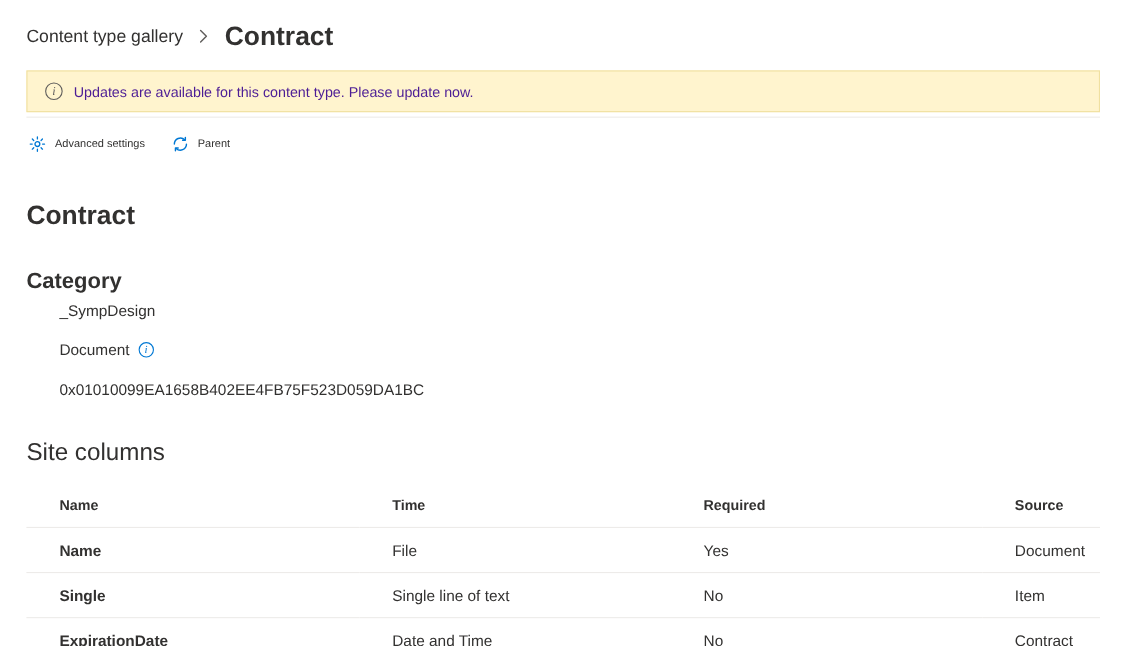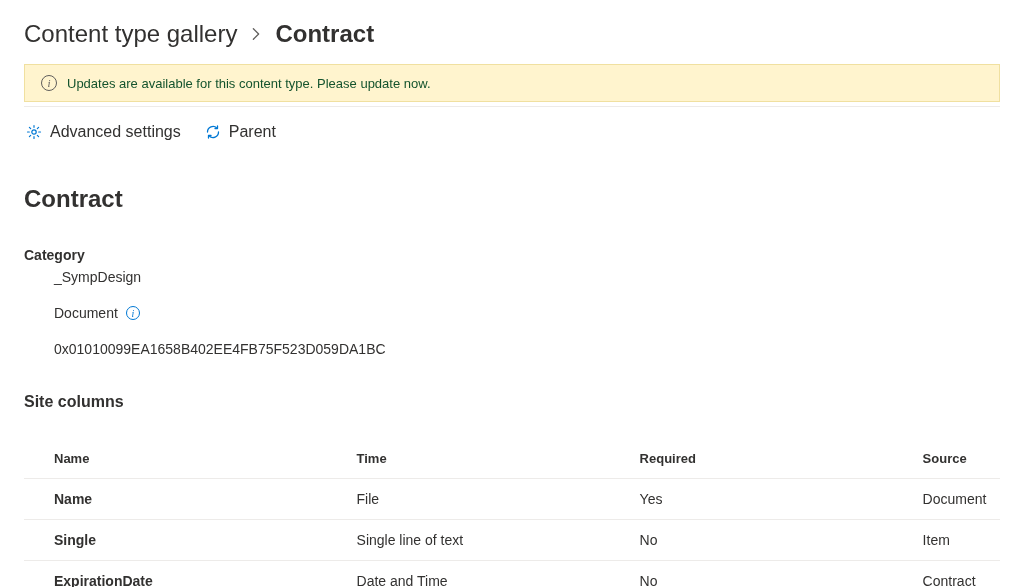--- a/index.html
+++ b/index.html
@@ -10,21 +10,21 @@
       background: #ffffff;
       padding: 0 24px;
     }
     .breadcrumb {
       display: flex;
       align-items: center;
       gap: 12px;
       padding: 20px 0 16px 0;
     }
     .breadcrumb-link {
-      font-size: 24px;
+      font-size: 16px;
       font-weight: 400;
       color: #323130;
       cursor: pointer;
     }
     .breadcrumb-chevron {
       font-size: 20px;
       color: #605e5c;
     }
     .breadcrumb-current {
       font-size: 24px;
@@ -49,41 +49,41 @@
       align-items: center;
       justify-content: center;
       font-size: 11px;
       font-style: italic;
       font-family: Georgia, serif;
       color: #605e5c;
       flex-shrink: 0;
     }
     .info-banner-text {
       font-size: 13px;
-      color: #14532d;
+      color: #4c1d95;
     }
     .divider {
       border: none;
       border-top: 1px solid #edebe9;
       margin: 0;
     }
     .toolbar {
       display: flex;
       align-items: center;
       gap: 20px;
       padding: 12px 0;
     }
     .toolbar-button {
       display: inline-flex;
       align-items: center;
       gap: 8px;
       background: none;
       border: none;
       cursor: pointer;
-      font-size: 16px;
+      font-size: 10px;
       color: #323130;
       padding: 4px 2px;
     }
     .toolbar-icon {
       width: 16px;
       height: 16px;
       display: inline-flex;
       align-items: center;
       justify-content: center;
       color: #0078d4;
@@ -91,21 +91,21 @@
     .section-title {
       font-size: 24px;
       font-weight: 700;
       margin-top: 28px;
       margin-bottom: 12px;
     }
     .field {
       margin-bottom: 20px;
     }
     .field-label {
-      font-size: 14px;
+      font-size: 20px;
       font-weight: 600;
       color: #323130;
       margin-bottom: 6px;
       margin-top: 34px;
     }
     .field-value {
       font-size: 14px;
       color: #323130;
       display: flex;
       align-items: center;
@@ -120,24 +120,24 @@
       display: inline-flex;
       align-items: center;
       justify-content: center;
       font-size: 10px;
       font-style: italic;
       font-family: Georgia, serif;
       color: #0078d4;
       cursor: pointer;
     }
     .columns-title {
-      font-size: 16px;
-      font-weight: 700;
+      font-size: 22px;
+      font-weight: 400;
       margin-top: 36px;
-      margin-bottom: 28px;
+      margin-bottom: 16px;
     }
     table {
       width: 100%;
       border-collapse: collapse;
     }
     th {
       text-align: left;
       font-size: 13px;
       font-weight: 600;
       color: #323130;

